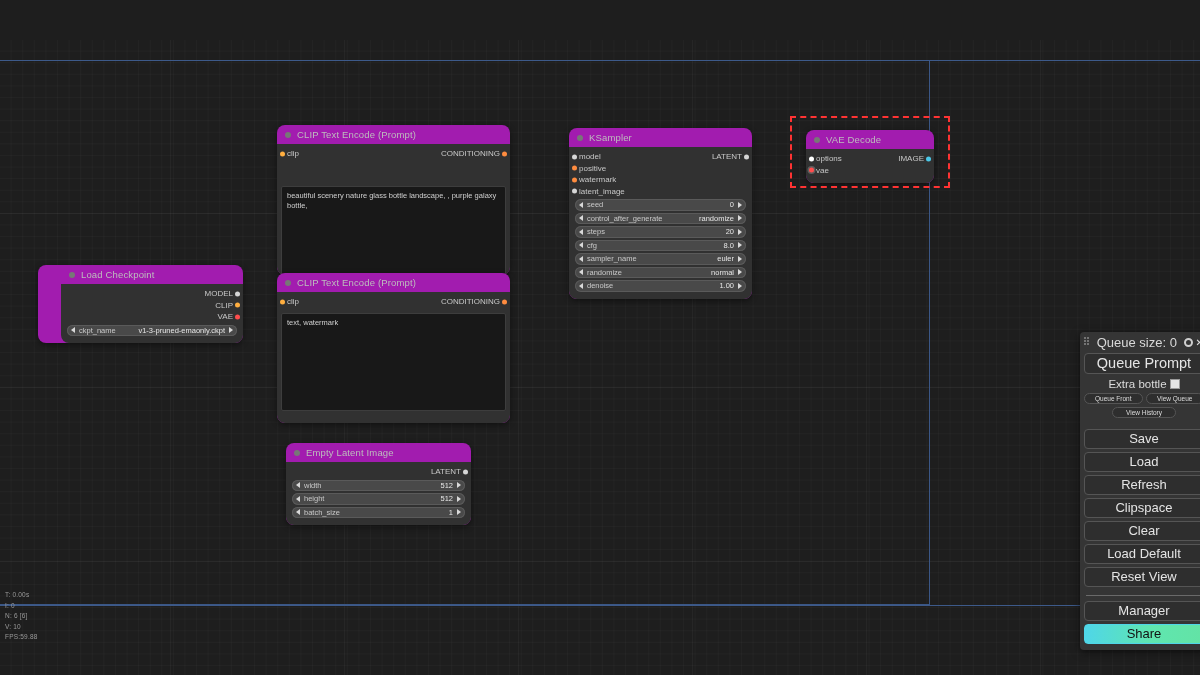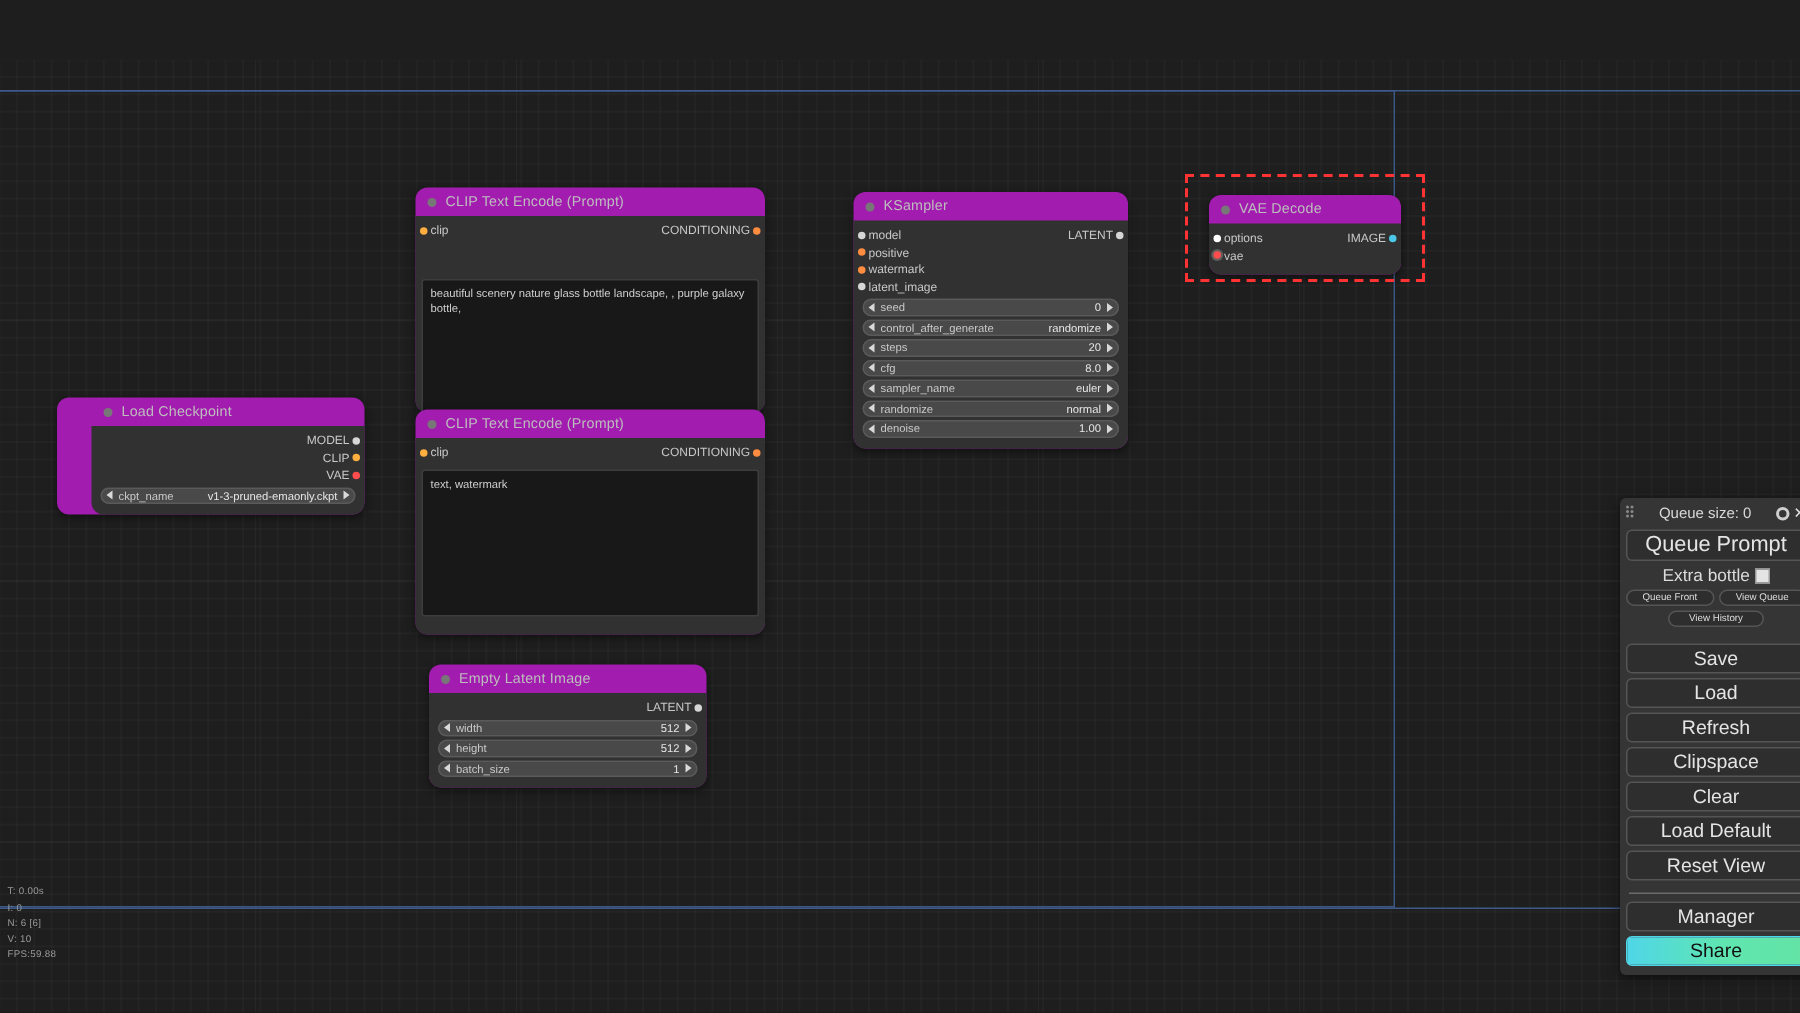--- a/index.html
+++ b/index.html
@@ -64,21 +64,21 @@
              border:2px dashed #f33;box-sizing:border-box;}
 
   
   #menu{position:absolute;left:1080px;top:332px;width:120px;
         background:#353535;border-radius:4px;padding:2px 4px 6px 4px;
         box-shadow:0 2px 8px rgba(0,0,0,.6);}
   .menu-head{display:flex;align-items:center;gap:3px;height:16px;color:#d7d7d7;font-size:9px;}
   .drag-dots{width:6px;height:10px;display:grid;grid-template-columns:2px 2px;
              grid-template-rows:2px 2px 2px;gap:1px;opacity:.55;}
   .drag-dots i{background:#cfcfcf;border-radius:50%;display:block;width:2px;height:2px;}
-  .qsize{flex:1;text-align:center;color:#d9d9d9;font-size:10px;}
+  .qsize{flex:1;text-align:center;color:#d9d9d9;font-size:13px;}
   .gear{width:9px;height:9px;border-radius:50%;border:2px solid #cfcfcf;box-sizing:border-box;}
   .xicon{color:#e2e2e2;font-size:10px;line-height:9px;cursor:pointer;}
 
   .btn{display:block;width:100%;box-sizing:border-box;margin-top:3px;
        background:#2e2e2e;border:1px solid #555;border-radius:4px;color:#e4e4e4;
        font-family:"Liberation Sans",sans-serif;font-size:13px;text-align:center;
        padding:1px 0 2px 0;cursor:pointer;}
   .btn.big{font-size:14.5px;padding:1px 0 2px 0;}
   .btn.share{background:linear-gradient(90deg,#4fd6e8 0%,#5fe6b0 55%,#63e3a5 100%);
              color:#111;border:1px solid #4fd6e8;}

